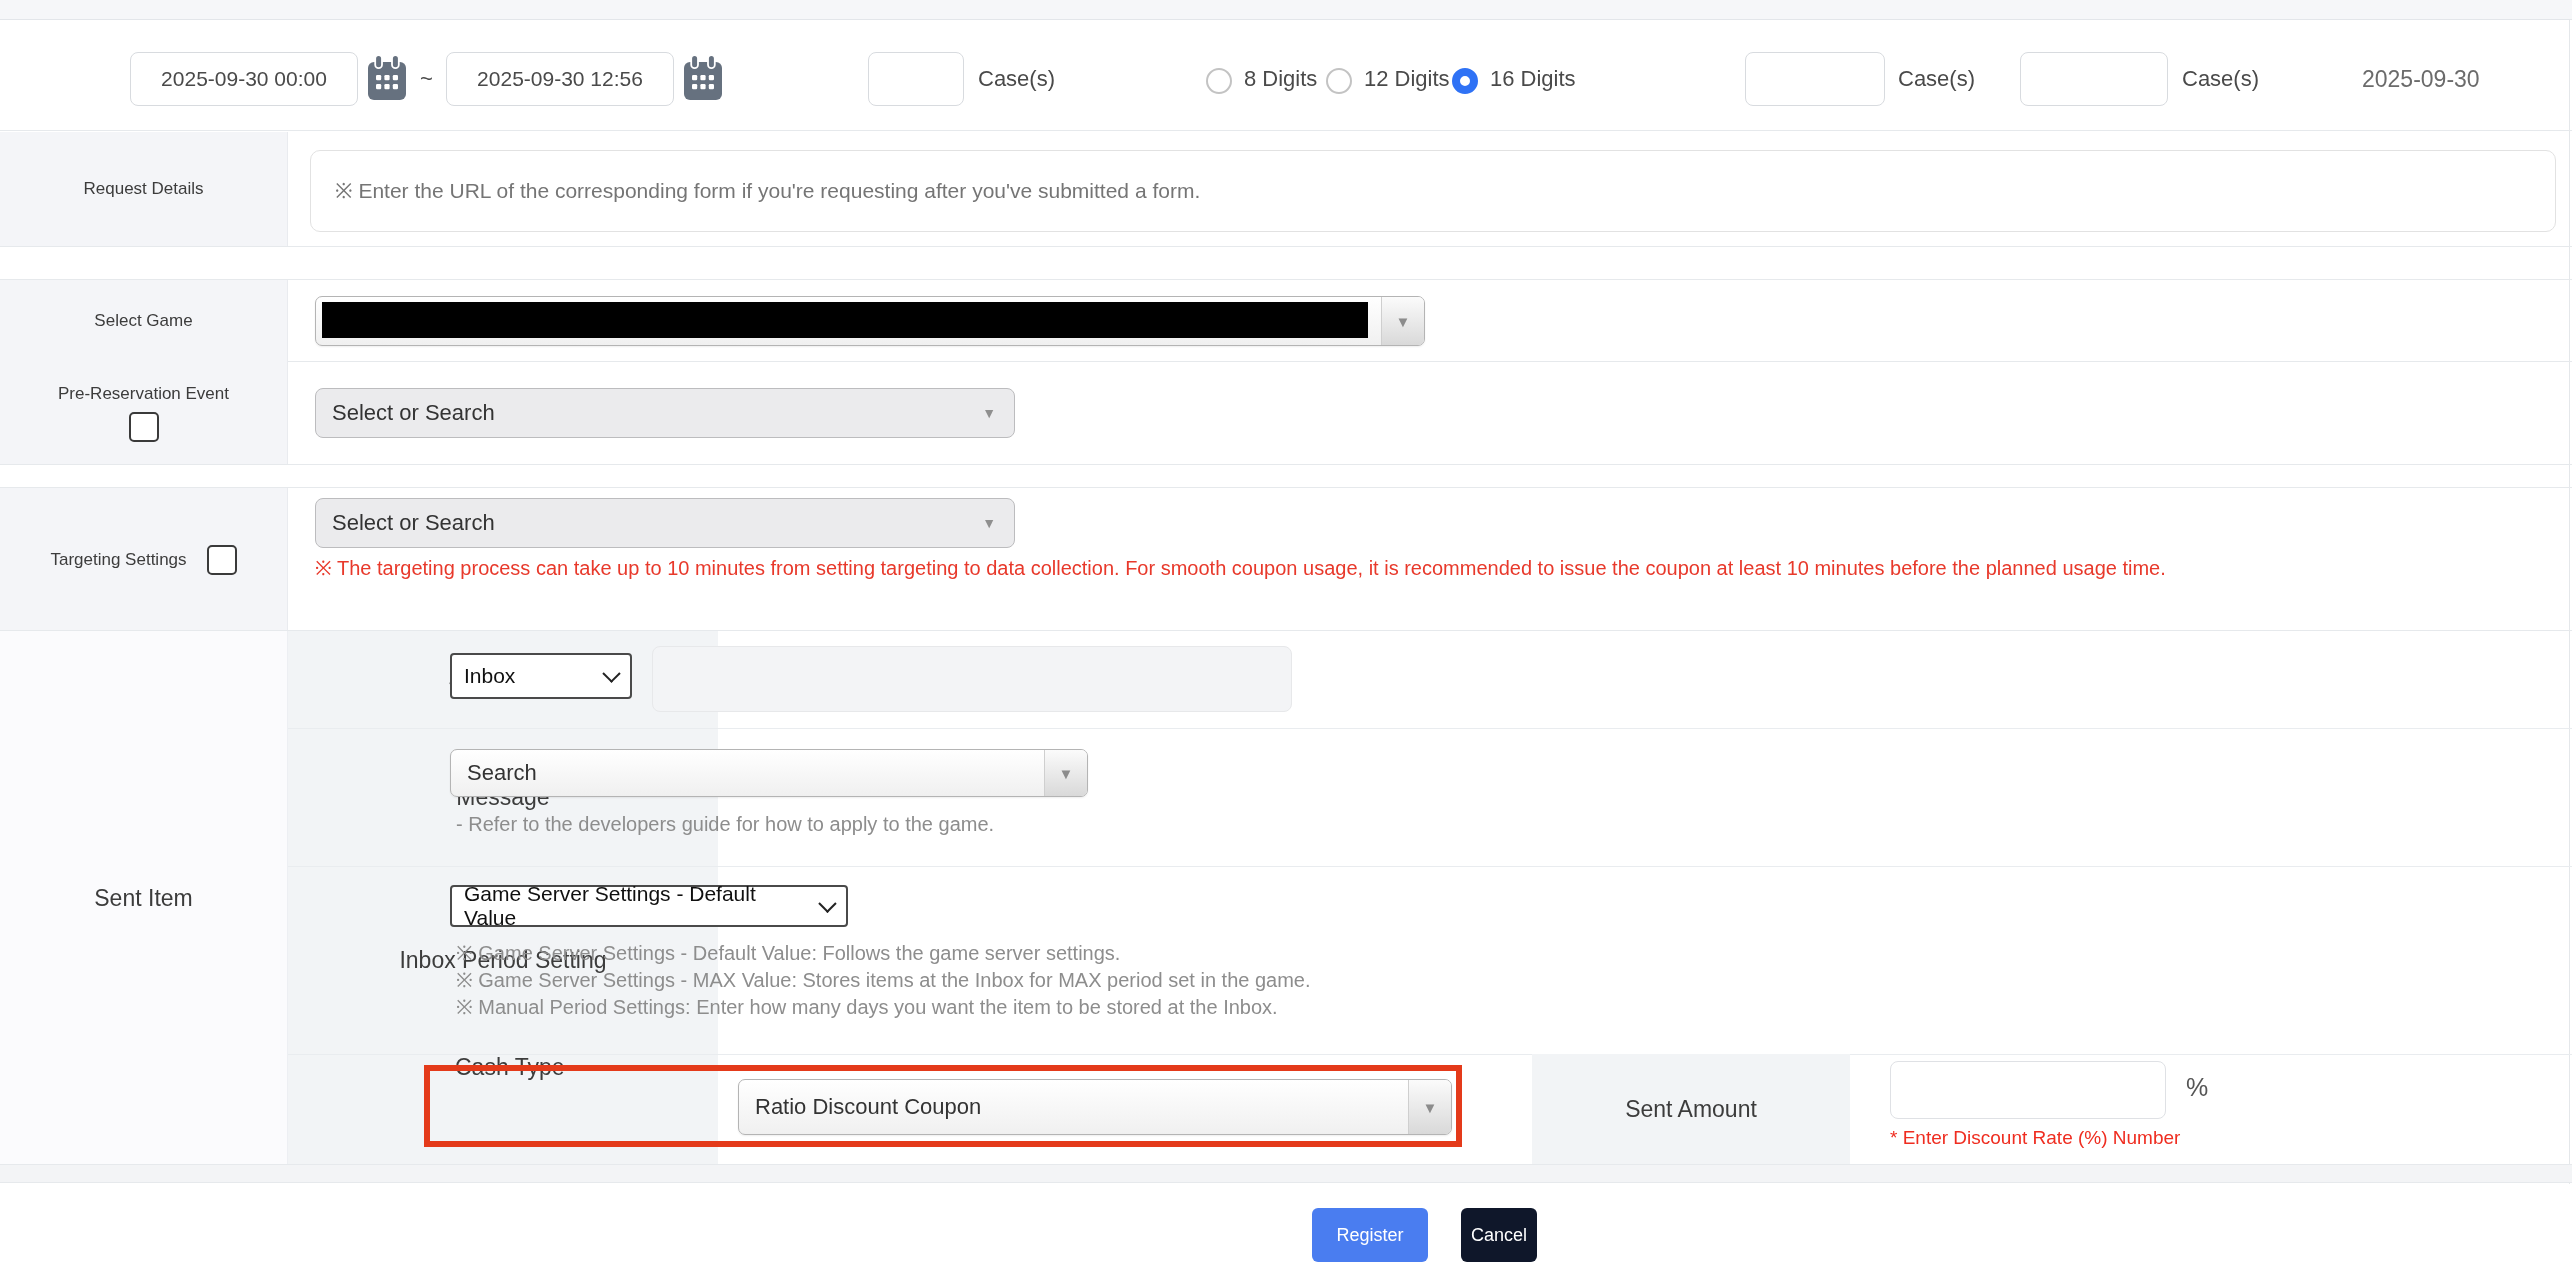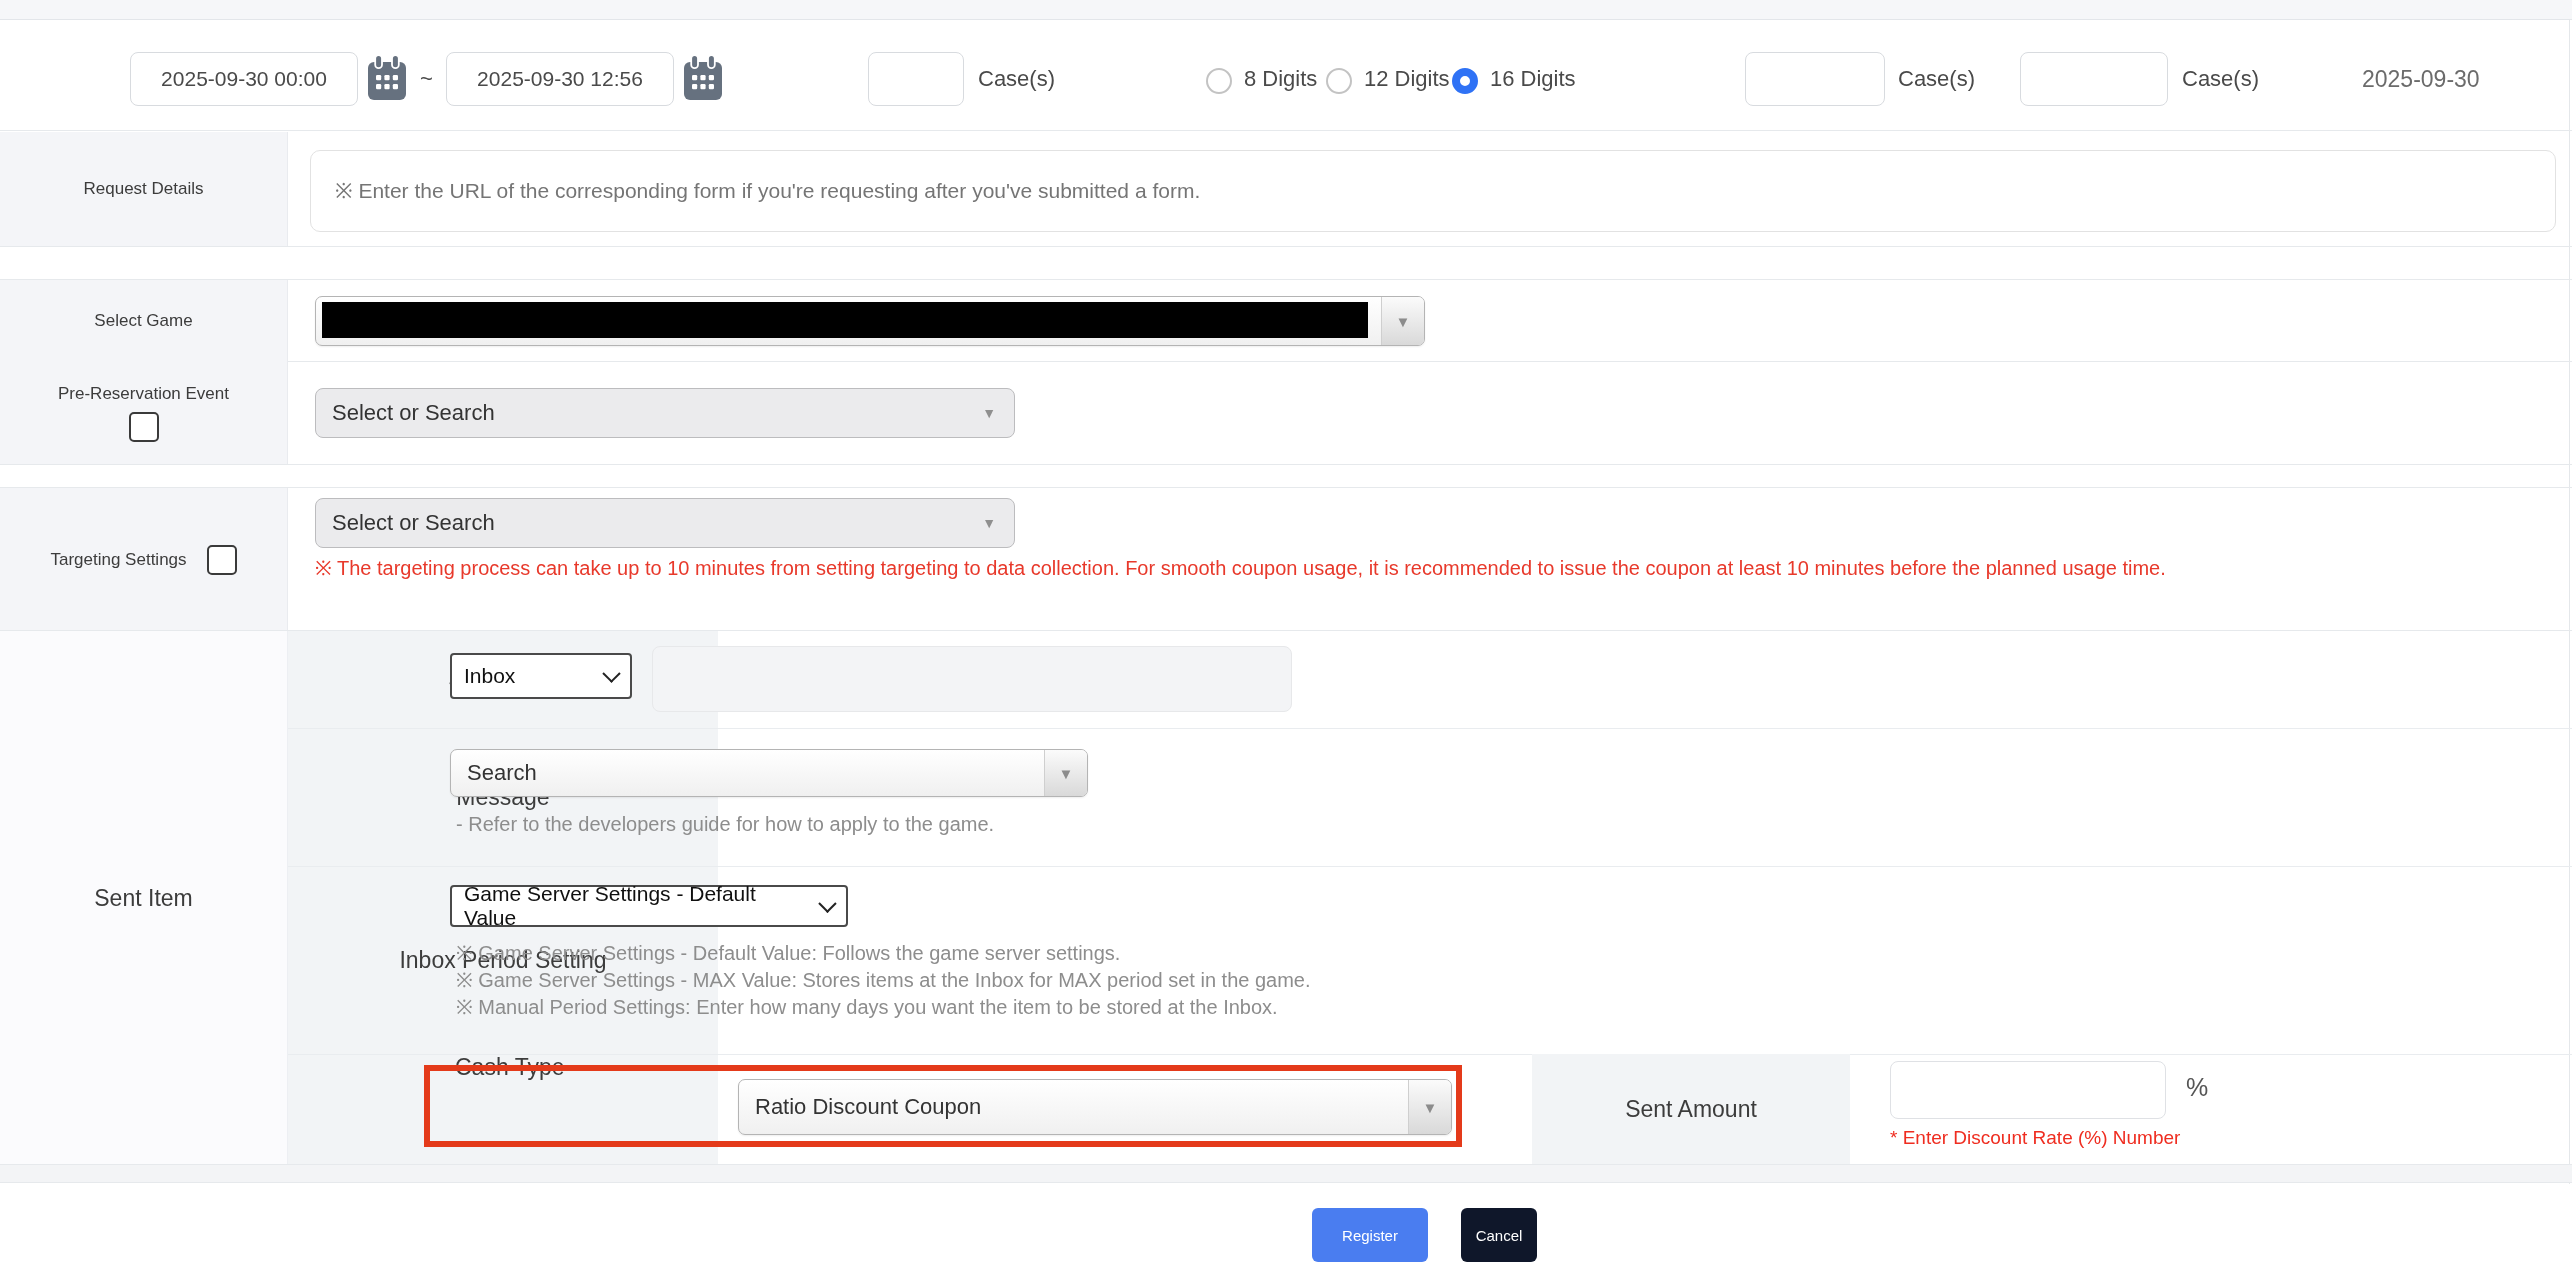--- a/index.html
+++ b/index.html
@@ -25,21 +25,21 @@
   .chosen-flat{display:flex;align-items:center;background:#ebebed;border:1px solid #bcbcbe;
                border-radius:8px;font-size:22px;color:#333;}
   .flat-arrow{margin-left:auto;padding-right:18px;color:#8f8f8f;font-size:14px;}
   .native{display:flex;align-items:center;border:2px solid #4a4a4a;border-radius:4px;background:#fff;
           padding:0 12px;font-size:21px;color:#101010;}
   .chev{margin-left:auto;width:11px;height:11px;border-right:2px solid #222;border-bottom:2px solid #222;
         transform:rotate(45deg) translate(-2px,-2px);}
   .hint{font-size:20px;color:#8d8d8d;}
   .red-txt{font-size:20px;color:#e8392b;}
   .btn{display:flex;align-items:center;justify-content:center;border:none;border-radius:6px;
-       color:#fff;font-size:15px;font-family:"Liberation Sans",sans-serif;cursor:pointer;}
+       color:#fff;font-size:18px;font-family:"Liberation Sans",sans-serif;cursor:pointer;}
 </style>
 </head>
 <body>
 
 <div class="screen">
 
   <div class="abs" style="left:0;top:0;width:2572px;height:20px;background:#f6f7f9;border-bottom:1px solid #e3e6ea;"></div>
   <div class="abs" style="left:2569px;top:20px;width:1px;height:1164px;background:#e4e7ea;"></div>
 
   <div class="abs row-line" style="left:0;top:20px;width:2572px;height:111px;">

